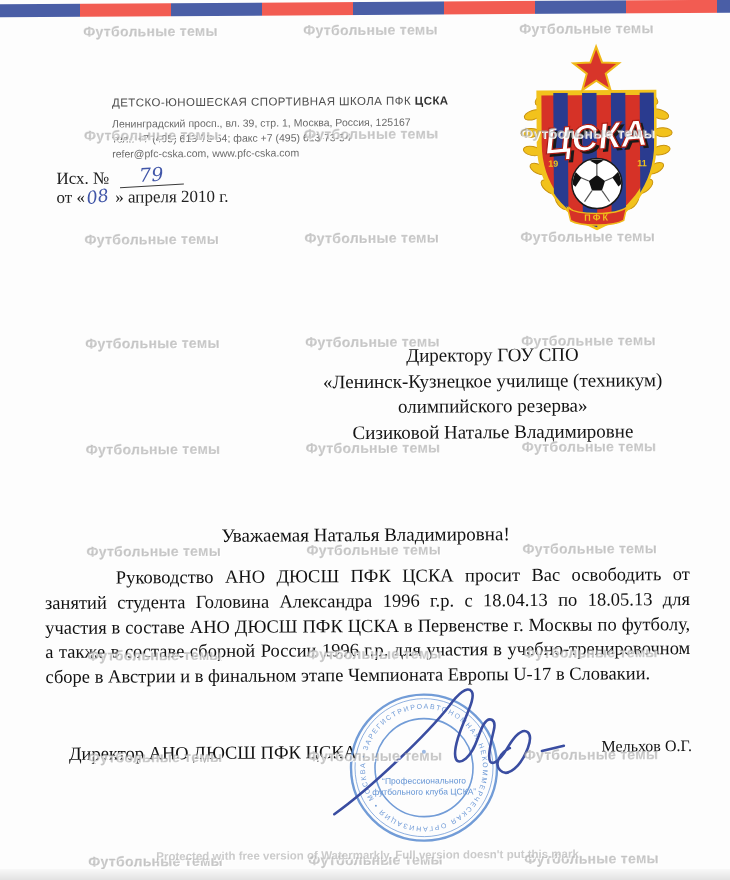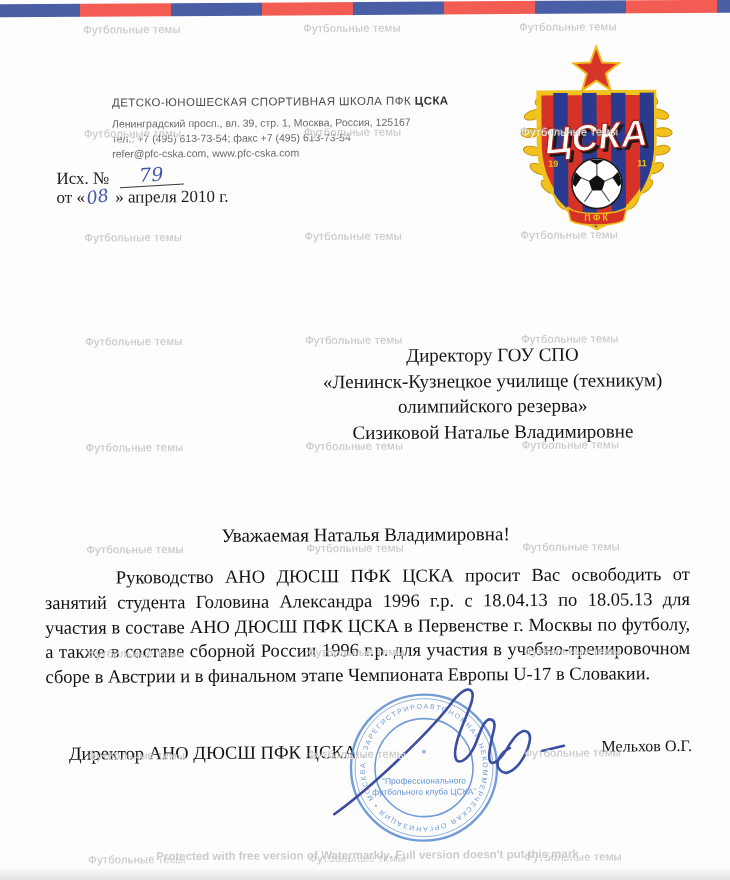--- a/index.html
+++ b/index.html
@@ -34,21 +34,21 @@
   .body-par{position:absolute;left:44px;width:645px;top:564px;margin:0;
             font-size:18.5px;line-height:24.8px;text-align:justify;text-indent:71px;color:#111;}
 
   .sig-title{position:absolute;left:67px;top:742px;font-size:18.5px;color:#111;white-space:nowrap;}
   .sig-name{position:absolute;right:40px;top:739px;font-size:16px;color:#111;white-space:nowrap;}
 
   .stamp{position:absolute;left:332px;top:688px;width:180px;height:160px;opacity:.88;}
   .signature{position:absolute;left:294px;top:666px;width:290px;height:172px;}
 
   #wm-layer{position:absolute;inset:0;pointer-events:none;z-index:10;}
-  .wm{position:absolute;font-family:"Liberation Sans", sans-serif;font-weight:normal;font-size:11px;
+  .wm{position:absolute;font-family:"Liberation Sans", sans-serif;font-weight:bold;font-size:14px;
       color:rgba(173,173,173,.58);letter-spacing:.3px;white-space:nowrap;
       text-shadow:1px 1px 0 rgba(255,255,255,.95), -0.5px -0.5px 0 rgba(125,125,125,.22);}
   .wm-bottom{position:absolute;left:0;right:0;top:849px;text-align:center;z-index:11;
       font-family:"Liberation Sans", sans-serif;font-weight:bold;font-size:11.5px;
       color:rgba(178,178,178,.68);text-shadow:1px 1px 0 rgba(255,255,255,.95);}
   .page-edge{position:absolute;left:0;right:0;bottom:0;height:11px;
       background:linear-gradient(#f8f8f8,#e2e2e2);z-index:12;}
 </style>
 </head>
 <body>

